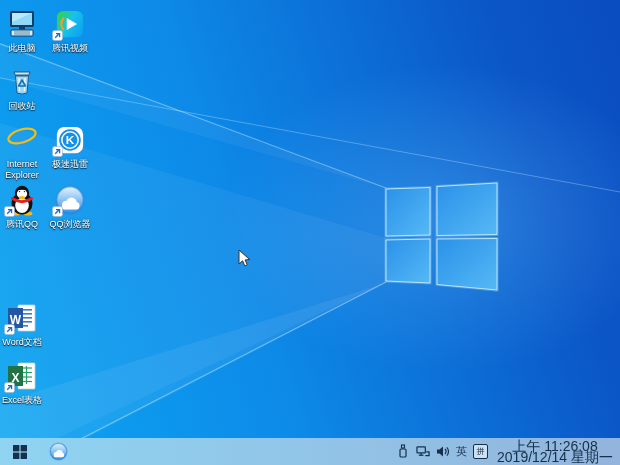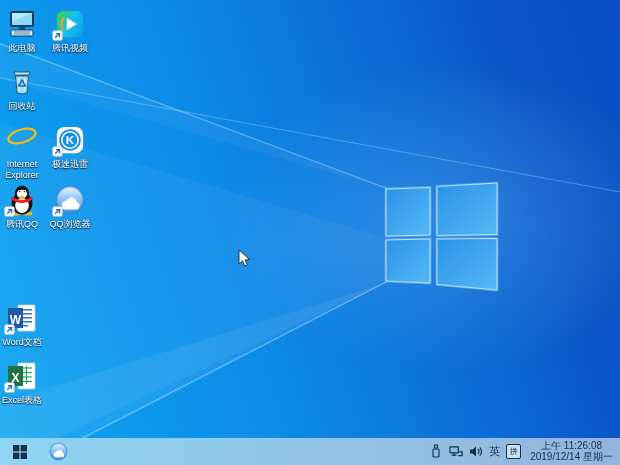--- a/index.html
+++ b/index.html
@@ -23,21 +23,21 @@
   .taskbar{position:absolute;left:0;bottom:0;width:620px;height:27px;display:flex;align-items:center;
     background:linear-gradient(90deg,#8fd4f2 0%,#92c3e6 55%,#93b4dc 100%);}
   .startbtn{width:40px;height:27px;display:flex;align-items:center;justify-content:center;}
   .tbapp{width:36px;height:27px;display:flex;align-items:center;justify-content:center;}
   .spacer{flex:1;}
   .tray{display:flex;align-items:center;gap:6px;padding-right:7px;}
   .trayico{display:flex;align-items:center;justify-content:center;width:14px;height:16px;}
   .ime-lang{font-size:11px;color:#14304a;}
   .ime-mode{width:13px;height:13px;border:1.5px solid #14304a;border-radius:2px;background:rgba(255,255,255,.55);
     font-size:8px;color:#14304a;display:flex;align-items:center;justify-content:center;line-height:1;}
-  .clock{margin-left:3px;text-align:center;font-size:10px;line-height:10.5px;color:#14304a;white-space:nowrap;}
+  .clock{margin-left:3px;text-align:center;font-size:14px;line-height:10.5px;color:#14304a;white-space:nowrap;}
 
   .cursor{position:absolute;left:238px;top:249px;pointer-events:none;}
 </style>
 </head>
 <body>
 
 <div class="screen">
 
   <div class="glow"></div>
 

